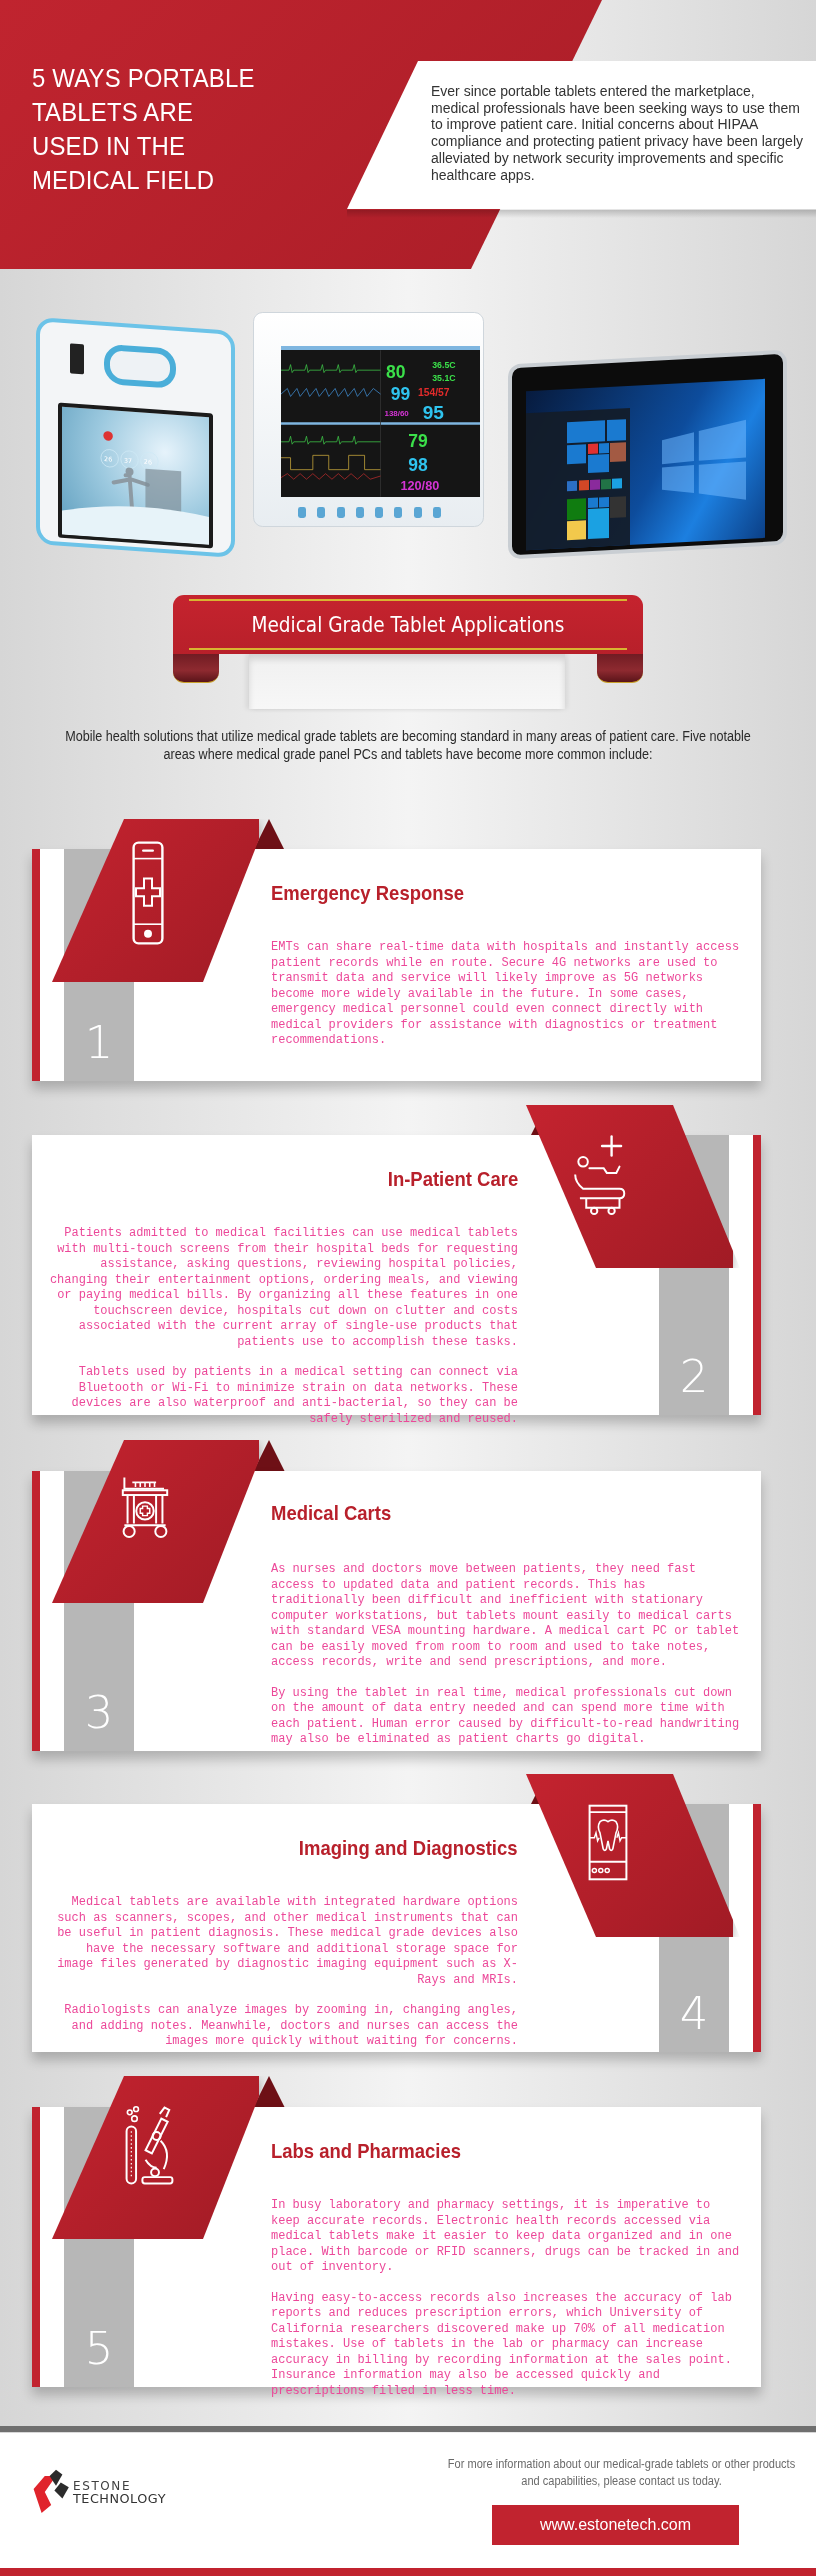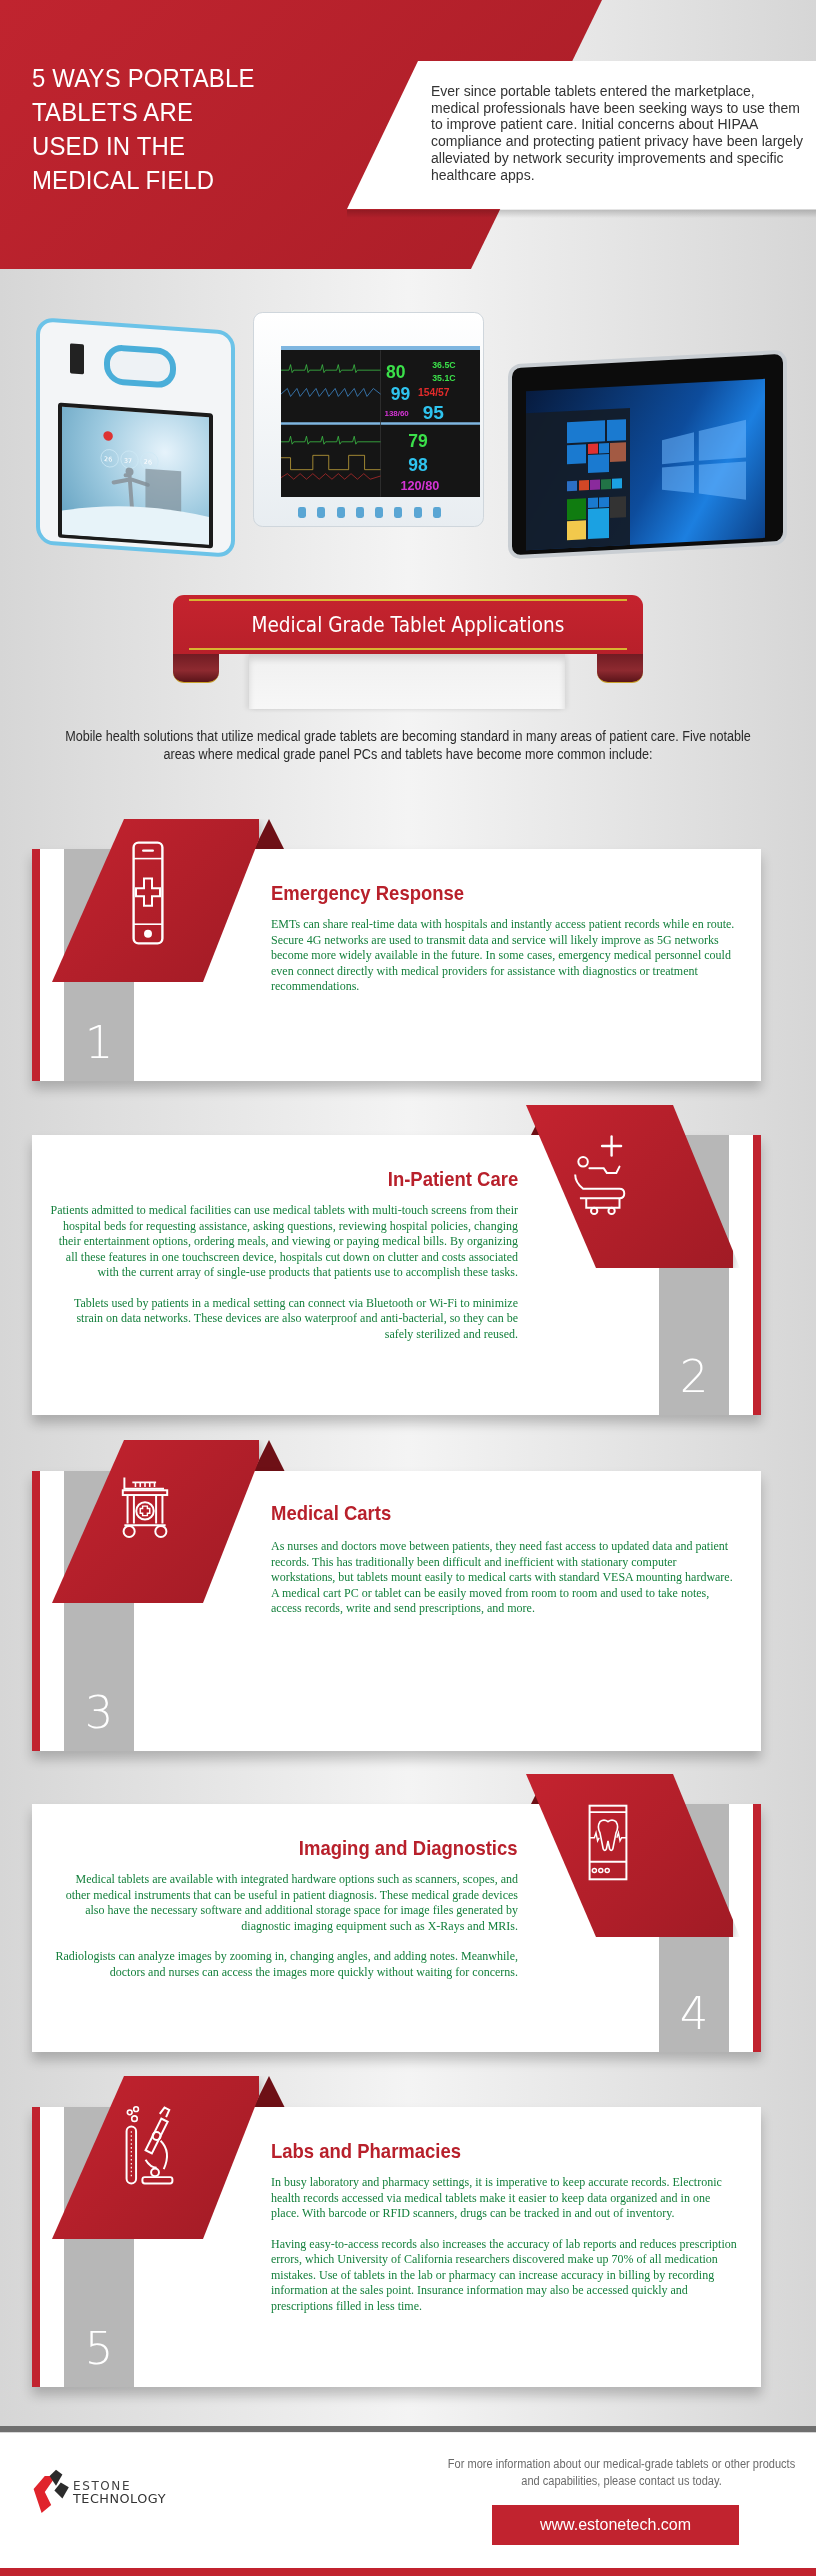--- a/index.html
+++ b/index.html
@@ -130,22 +130,23 @@
     line-height: 48px;
   }
   .card.left .num { left: 32px; }
   .card.right .num { right: 32px; }
   .card .ctitle {
     position: absolute; color: #b8202b; font-weight: bold; font-size: 21px;
     font-family: "Liberation Sans", sans-serif;
     transform: scaleX(0.88);
   }
   .card .cbody {
-    position: absolute; color: #15803d; font-size: 12px; line-height: 15.5px;
-    font-family: Liberation Serif, serif;
+    position: absolute; color: #ec4899; font-size: 12px; line-height: 15.5px;
+    font-family: Liberation Mono, monospace;
+    margin-top: 23px;
   }
   .card .cbody p + p { margin-top: 15px; }
   .card.left .ctitle { left: 239px; transform-origin: left center; }
   .card.left .cbody { left: 239px; width: 470px; }
   .card.right .ctitle { right: 243px; transform-origin: right center; text-align: right; }
   .card.right .cbody { right: 243px; width: 470px; text-align: right; }
 
   .tab-flag {
     width: 207px; height: 163px;
     background: linear-gradient(135deg, #c4232f 0%, #a11b25 100%);
@@ -337,20 +338,21 @@
 </svg>
 
 <div class="abs fold left" style="left:253px;top:1440px;"></div>
 <div class="abs card left" style="top:1471px;height:280px;">
   <div class="stripe"></div>
   <div class="band"></div>
   <div class="num">3</div>
   <h2 class="ctitle" style="top:30px;">Medical Carts</h2>
   <div class="cbody" style="top:68px;">
     <p>As nurses and doctors move between patients, they need fast access to updated data and patient records. This has traditionally been difficult and inefficient with stationary computer workstations, but tablets mount easily to medical carts with standard VESA mounting hardware. A medical cart PC or tablet can be easily moved from room to room and used to take notes, access records, write and send prescriptions, and more.</p>
+    <p>By using the tablet in real time, medical professionals cut down on the amount of data entry needed and can spend more time with each patient. Human error caused by difficult-to-read handwriting may also be eliminated as patient charts go digital.</p>
   </div>
 </div>
 <div class="abs tab-flag left" style="left:52px;top:1440px;"></div>
 <svg class="icon-svg" style="left:121px;top:1476px" width="48" height="65" viewBox="0 0 60 82">
   <path d="M4 2 v14 h50" fill="none" stroke="#fff" stroke-width="2.5"></path>
   <path d="M14 8 h30 M18 8 v6 M24 8 v6 M30 8 v6 M36 8 v6 M42 8 v6" stroke="#fff" stroke-width="2"></path>
   <rect x="2" y="18" width="56" height="6" fill="none" stroke="#fff" stroke-width="2.5"></rect>
   <path d="M8 24 v36 M52 24 v36 M16 24 v36 M44 24 v36" stroke="#fff" stroke-width="2.5"></path>
   <circle cx="30" cy="44" r="11" fill="none" stroke="#fff" stroke-width="2.5"></circle>
   <path d="M27 38 h6 v3 h3 v6 h-3 v3 h-6 v-3 h-3 v-6 h3 z" fill="none" stroke="#fff" stroke-width="1.8"></path>

